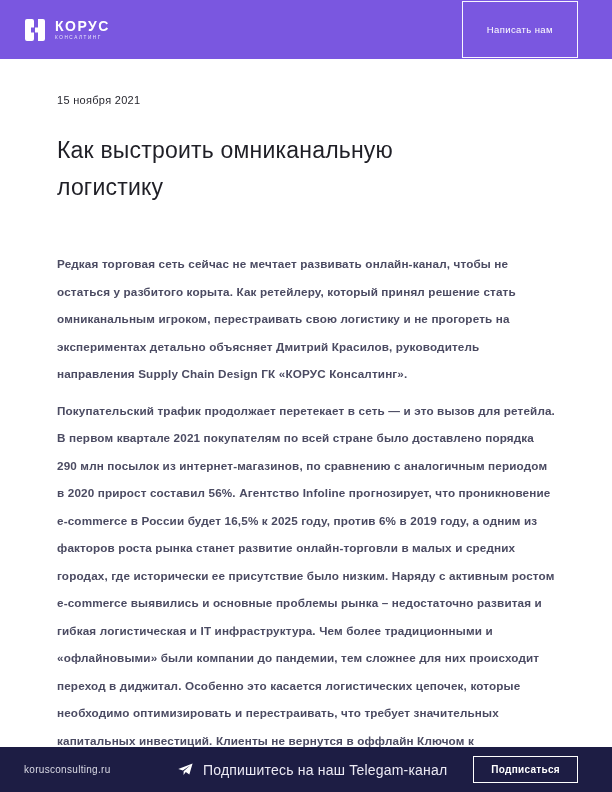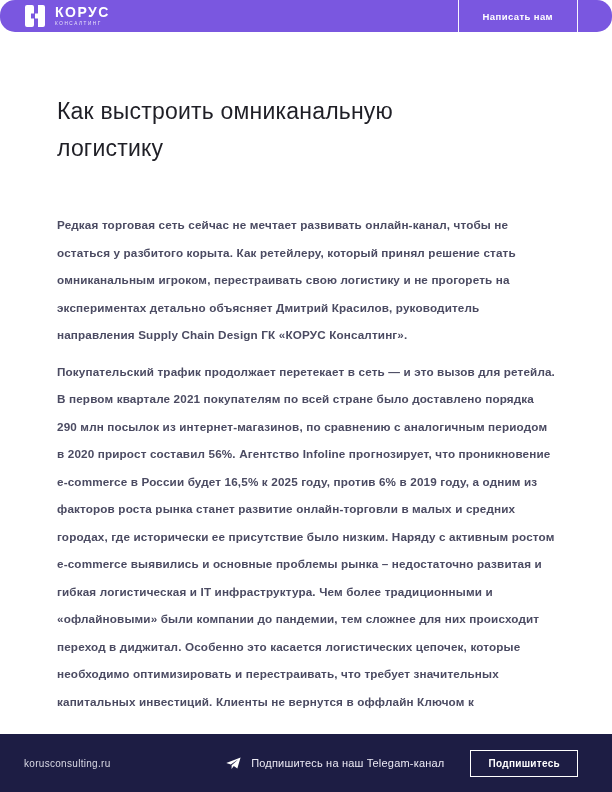--- a/index.html
+++ b/index.html
@@ -6,44 +6,43 @@
   html, body { width: 612px; height: 792px; }
   body {
     position: relative;
     background: #ffffff;
     font-family: "Liberation Sans", sans-serif;
     overflow: hidden;
   }
 
   
   .header {
-    height: 32px;
+    height: 59px;
     background: #7a57e0;
     display: flex;
     align-items: center;
     padding: 0 34px 0 24px;
-    border-radius: 15px;
   }
   .logo { display: flex; align-items: center; gap: 7px; }
   .logo-mark { width: 24px; height: 24px; display: block; }
   .logo-text { display: flex; flex-direction: column; line-height: 1; }
   .logo-title {
     color: #ffffff; font-size: 14px; font-weight: 700; letter-spacing: 1.5px;
   }
   .logo-subtitle {
     color: rgba(255,255,255,0.85); font-size: 4.6px; letter-spacing: 1.6px; margin-top: 3px;
   }
   .header-cta {
     margin-left: auto;
     background: transparent;
     border: 1px solid rgba(255,255,255,0.95);
     color: #ffffff;
     font-family: "Liberation Sans", sans-serif;
     font-size: 9.5px;
-    font-weight: 700;
+    font-weight: 400;
     letter-spacing: 0.4px;
     padding: 22px 24px;
     cursor: pointer;
   }
 
   
   .main { padding: 35px 57px 0 57px; }
   .date {
     font-size: 11px;
     color: #26262e;
@@ -64,41 +63,41 @@
     line-height: 27.5px;
     color: #4b4b62;
     letter-spacing: 0.15px;
     margin-bottom: 9px;
   }
 
   
   .footer {
     position: absolute;
     left: 0; right: 0; bottom: 0;
-    height: 58px;
+    height: 45px;
     background: #1d1d44;
     display: flex;
     align-items: center;
     padding: 0 34px 0 24px;
   }
   .footer-site {
     font-size: 10px;
     color: #d9d9e4;
     letter-spacing: 0.3px;
   }
   .footer-telegram {
     margin-left: auto;
     display: flex;
     align-items: center;
     gap: 9px;
     margin-right: 26px;
   }
   .tg-icon { width: 17px; height: 17px; display: block; }
   .footer-telegram-text {
-    font-size: 11px;
+    font-size: 14px;
     color: #eceaf4;
     letter-spacing: 0.2px;
   }
   .footer-cta {
     background: transparent;
     border: 1px solid #ffffff;
     color: #ffffff;
     font-family: "Liberation Sans", sans-serif;
     font-size: 10px;
     font-weight: 700;
@@ -120,31 +119,32 @@
     </span>
     <span class="logo-text">
       <span class="logo-title">КОРУС</span>
       <span class="logo-subtitle">КОНСАЛТИНГ</span>
     </span>
   </div>
   <button class="header-cta">Написать нам</button>
 </div>
 
 <div class="main">
+  <div class="date">15 ноября 2021</div>
   <h1 class="title">Как выстроить омниканальную логистику</h1>
   <div class="article-body">
     <p>Редкая торговая сеть сейчас не мечтает развивать онлайн-канал, чтобы не остаться у разбитого корыта. Как ретейлеру, который принял решение стать омниканальным игроком, перестраивать свою логистику и не прогореть на экспериментах детально объясняет Дмитрий Красилов, руководитель направления Supply Chain Design ГК «КОРУС Консалтинг».</p>
     <p>Покупательский трафик продолжает перетекает в сеть — и это вызов для ретейла. В первом квартале 2021 покупателям по всей стране было доставлено порядка 290 млн посылок из интернет-магазинов, по сравнению с аналогичным периодом в 2020 прирост составил 56%. Агентство Infoline прогнозирует, что проникновение e-commerce в России будет 16,5% к 2025 году, против 6% в 2019 году, а одним из факторов роста рынка станет развитие онлайн-торговли в малых и средних городах, где исторически ее присутствие было низким.  Наряду с активным ростом e-commerce выявились и основные проблемы рынка – недостаточно развитая и гибкая логистическая и IT инфраструктура. Чем более традиционными и «офлайновыми» были компании до пандемии, тем сложнее для них происходит переход в диджитал. Особенно это касается логистических цепочек, которые необходимо оптимизировать и перестраивать, что требует значительных капитальных инвестиций.  Клиенты не вернутся в оффлайн Ключом к</p>
   </div>
 </div>
 
 <div class="footer">
   <span class="footer-site">korusconsulting.ru</span>
   <div class="footer-telegram">
     <span>
       <svg class="tg-icon" viewBox="0 0 24 24" xmlns="http://www.w3.org/2000/svg">
         <path fill="#ffffff" d="M22 3.5 L1.8 11.4 L8.2 13.3 L9.2 19.9 L12.4 15.5 L17.4 19 Z M8.2 13.3 L18.5 6.3 L9.4 14.6 L9.2 19.9 Z"></path>
       </svg>
     </span>
     <span class="footer-telegram-text">Подпишитесь на наш Telegam-канал</span>
   </div>
-  <button class="footer-cta">Подпишитесь</button>
+  <button class="footer-cta">Подписаться</button>
 </div>
 
 </body></html>

